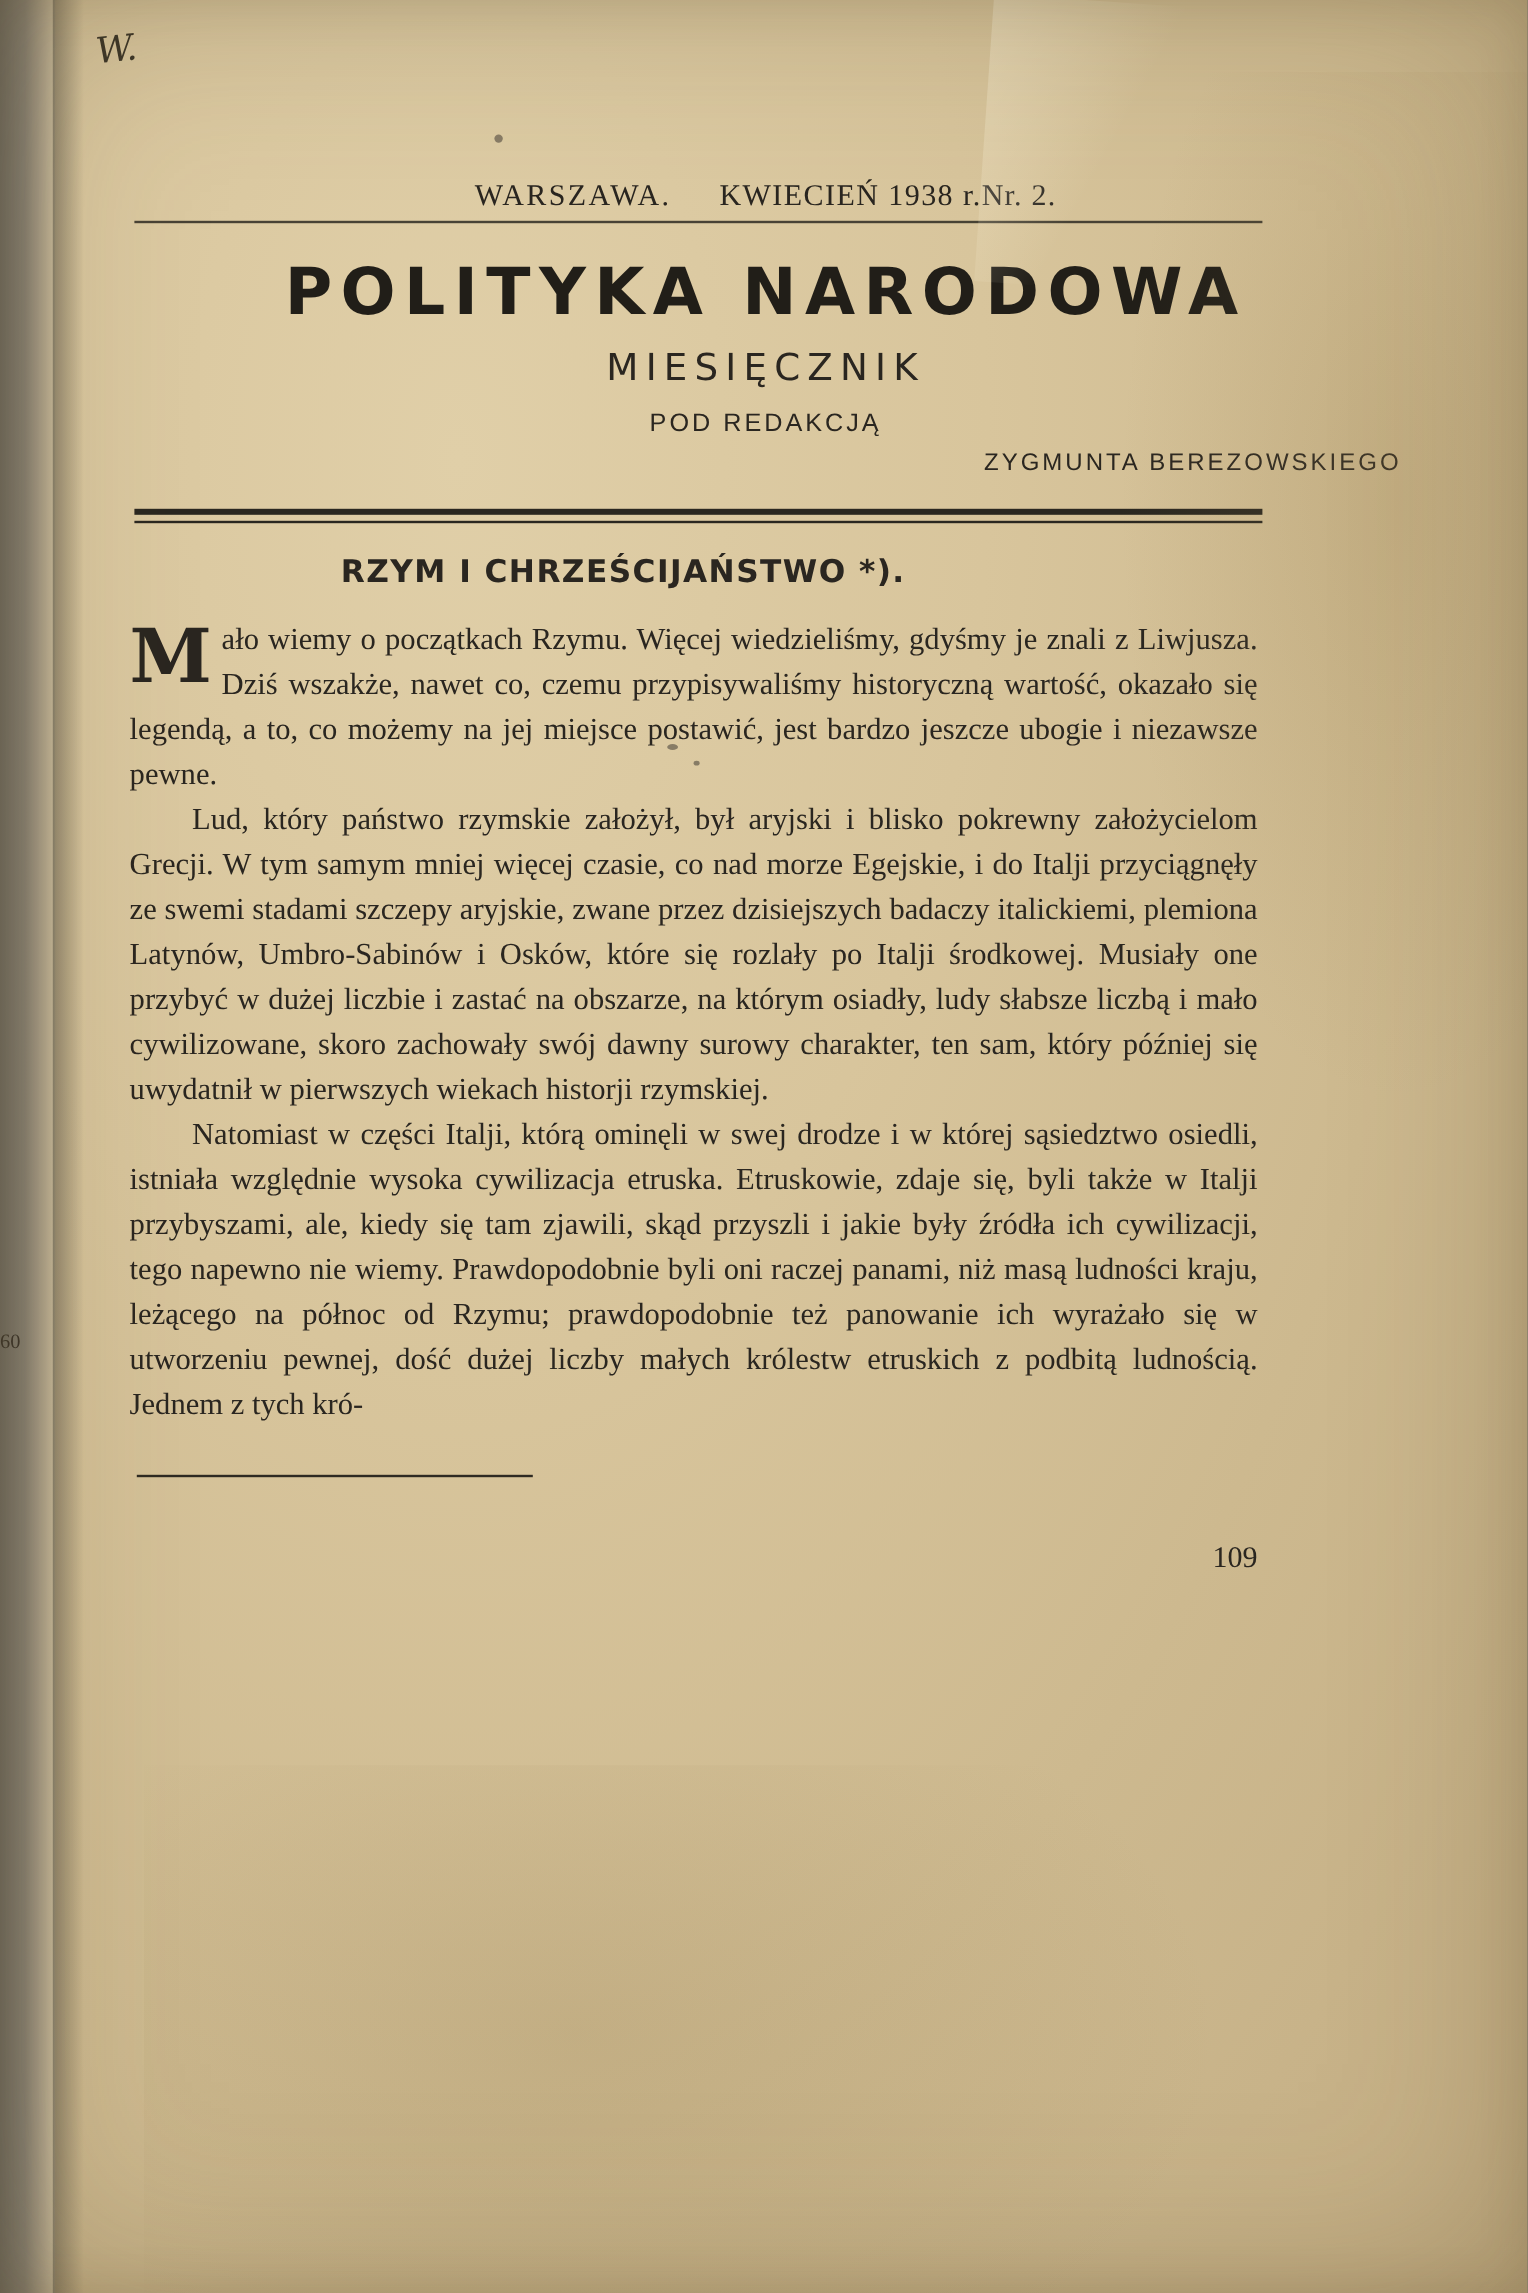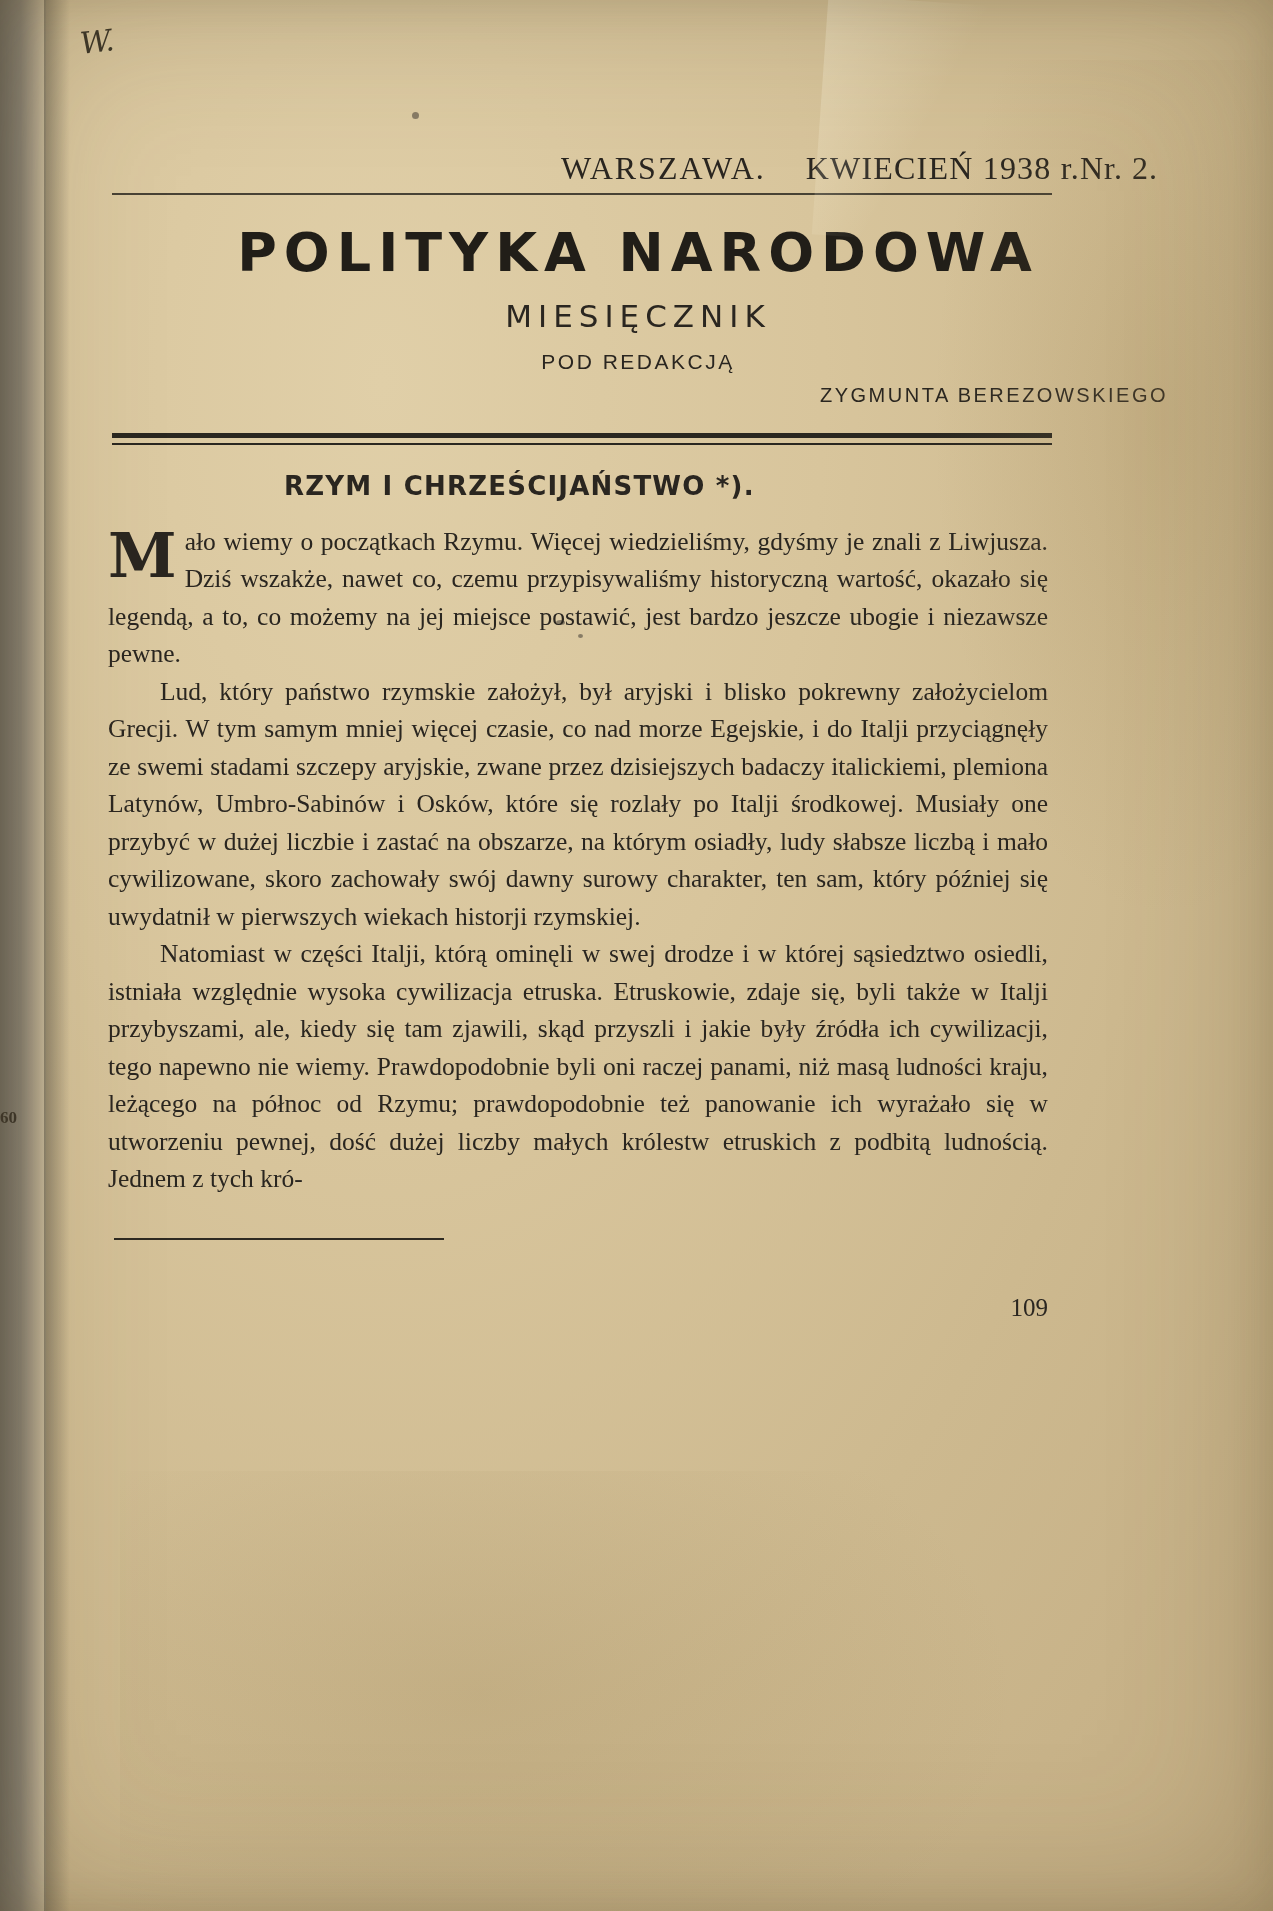--- a/index.html
+++ b/index.html
@@ -68,42 +68,41 @@
     transform: rotate(-6deg);
     letter-spacing: -1px;
   }
   
   .edge-number {
     position: absolute;
     left: 0px; top: 1108px;
     font-size: 17px;
     color: #3a342a;
     font-family: "Liberation Serif", serif;
-    font-weight: bold;
   }
   
   .speck {
     position: absolute;
     background: #6b6152;
     border-radius: 50%;
     opacity: .75;
   }
 
   .content {
     position: absolute;
     left: 108px;
     top: 150px;
     width: 1060px;
   }
 
   .masthead-line {
     display: flex;
     align-items: baseline;
-    justify-content: flex-end;
-    font-size: 32px;
+    justify-content: center;
+    font-size: 25px;
     letter-spacing: 1.2px;
     padding: 0 10px 6px 10px;
   }
   .masthead-line .city { letter-spacing: 2px; }
   .masthead-line .date { margin-left: 40px; }
   .masthead-line .issue { letter-spacing: 1px; }
 
   .rule-thin {
     height: 2px;
     background: #2e2a22;

